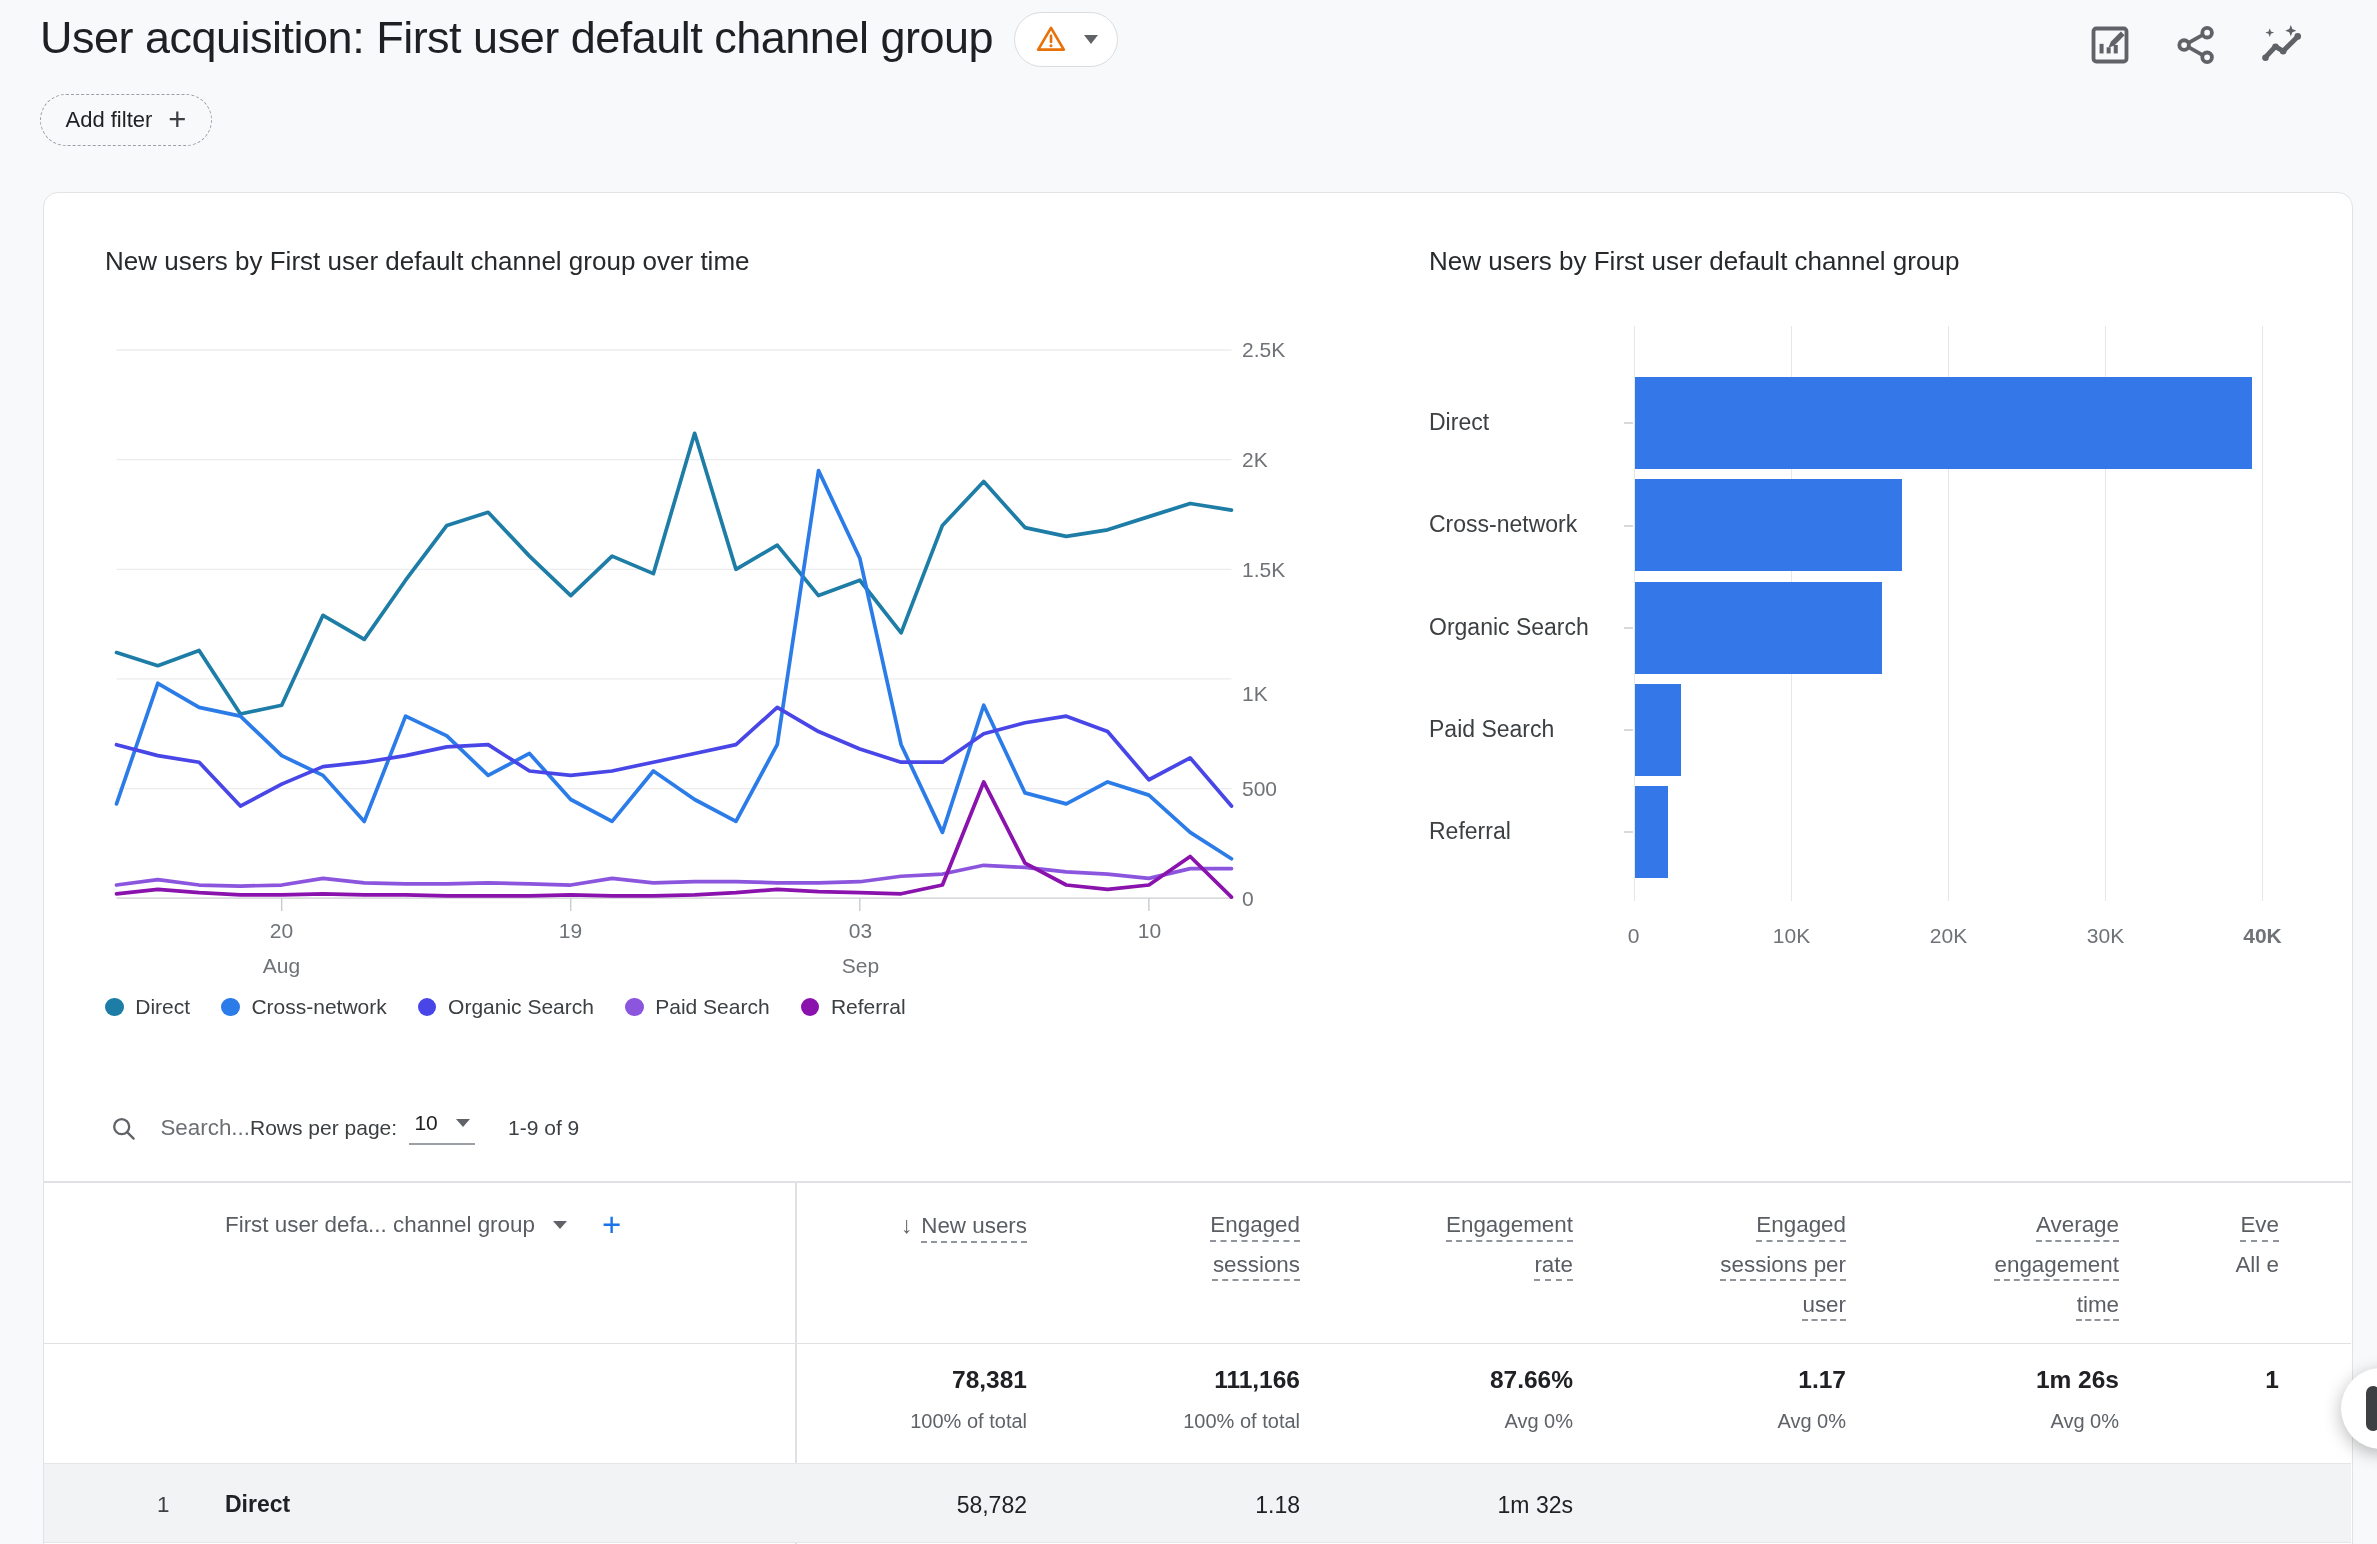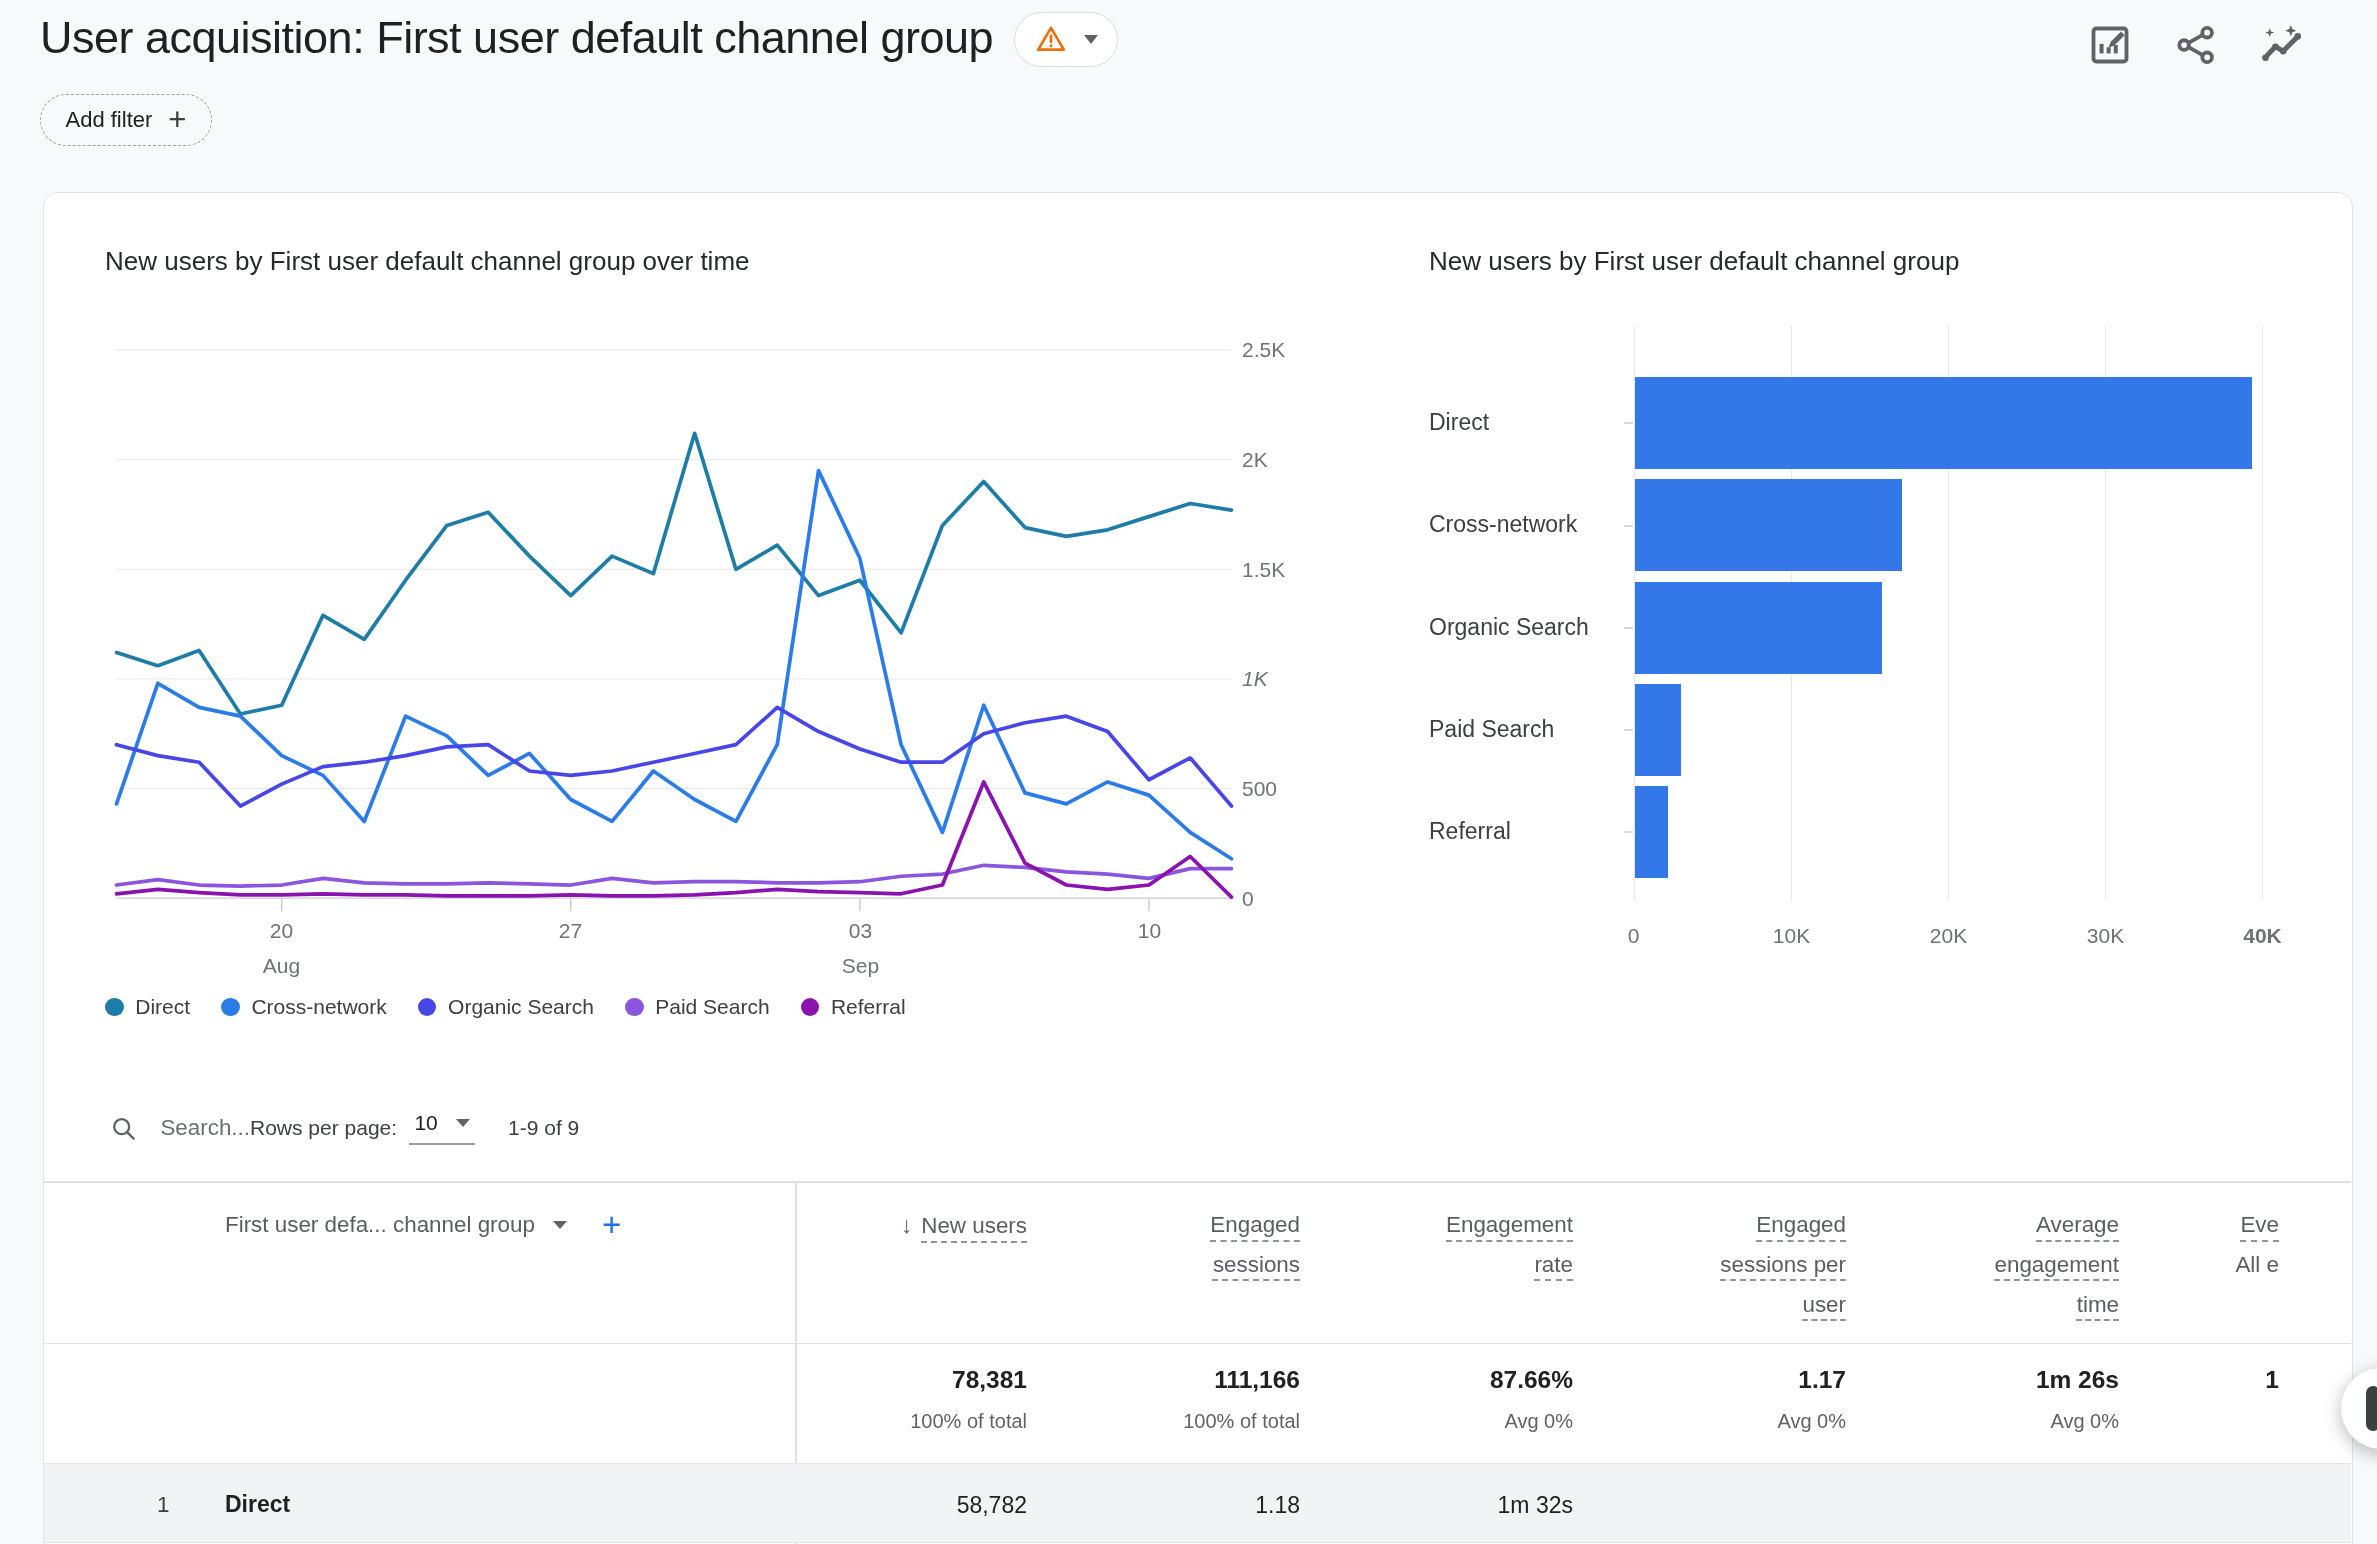--- a/index.html
+++ b/index.html
@@ -155,26 +155,26 @@
           <line x1="0" y1="1030" x2="2095" y2="1030" stroke="#d9dbde" stroke-width="3"></line>
           <line x1="310.3703703703704" y1="1030" x2="310.3703703703704" y2="1054" stroke="#c3c7cb" stroke-width="2.4"></line>
           <line x1="853.5185185185186" y1="1030" x2="853.5185185185186" y2="1054" stroke="#c3c7cb" stroke-width="2.4"></line>
           <line x1="1396.6666666666667" y1="1030" x2="1396.6666666666667" y2="1054" stroke="#c3c7cb" stroke-width="2.4"></line>
           <line x1="1939.8148148148148" y1="1030" x2="1939.8148148148148" y2="1054" stroke="#c3c7cb" stroke-width="2.4"></line>
           <polyline points="0,568.56 77.5925925925926,593.28 155.1851851851852,564.44 232.77777777777777,683.92 310.3703703703704,667.44 387.962962962963,498.52 465.55555555555554,543.84 543.1481481481482,432.6 620.7407407407408,329.5999999999999 698.3333333333334,304.88 775.925925925926,387.28 853.5185185185186,461.43999999999994 931.1111111111111,387.28 1008.7037037037037,420.24 1086.2962962962963,156.56000000000006 1163.888888888889,412 1241.4814814814815,366.67999999999995 1319.0740740740741,461.43999999999994 1396.6666666666667,432.6 1474.2592592592594,531.48 1551.851851851852,329.5999999999999 1629.4444444444446,247.20000000000005 1707.0370370370372,333.7199999999999 1784.6296296296298,350.19999999999993 1862.2222222222222,337.8399999999999 1939.8148148148148,313.12 2017.4074074074074,288.4 2095,300.76" fill="none" stroke="#1d7da6" stroke-width="7" stroke-linejoin="round" stroke-linecap="round"></polyline>
           <polyline points="0,852.84 77.5925925925926,626.24 155.1851851851852,671.56 232.77777777777777,688.04 310.3703703703704,762.2 387.962962962963,799.28 465.55555555555554,885.8 543.1481481481482,688.04 620.7407407407408,725.12 698.3333333333334,799.28 775.925925925926,758.0799999999999 853.5185185185186,844.6 931.1111111111111,885.8 1008.7037037037037,791.04 1086.2962962962963,844.6 1163.888888888889,885.8 1241.4814814814815,741.5999999999999 1319.0740740740741,226.60000000000002 1396.6666666666667,391.4 1474.2592592592594,741.5999999999999 1551.851851851852,906.4 1629.4444444444446,667.44 1707.0370370370372,832.24 1784.6296296296298,852.84 1862.2222222222222,811.64 1939.8148148148148,836.36 2017.4074074074074,906.4 2095,955.84" fill="none" stroke="#2b7ce8" stroke-width="7" stroke-linejoin="round" stroke-linecap="round"></polyline>
           <polyline points="0,741.5999999999999 77.5925925925926,762.2 155.1851851851852,774.56 232.77777777777777,856.96 310.3703703703704,815.76 387.962962962963,782.8 465.55555555555554,774.56 543.1481481481482,762.2 620.7407407407408,745.72 698.3333333333334,741.5999999999999 775.925925925926,791.04 853.5185185185186,799.28 931.1111111111111,791.04 1008.7037037037037,774.56 1086.2962962962963,758.0799999999999 1163.888888888889,741.5999999999999 1241.4814814814815,671.56 1319.0740740740741,716.88 1396.6666666666667,749.8399999999999 1474.2592592592594,774.56 1551.851851851852,774.56 1629.4444444444446,721 1707.0370370370372,700.4 1784.6296296296298,688.04 1862.2222222222222,716.88 1939.8148148148148,807.52 2017.4074074074074,766.3199999999999 2095,856.96" fill="none" stroke="#4946e8" stroke-width="7" stroke-linejoin="round" stroke-linecap="round"></polyline>
           <polyline points="0,1005.28 77.5925925925926,994.98 155.1851851851852,1005.28 232.77777777777777,1007.34 310.3703703703704,1005.28 387.962962962963,992.92 465.55555555555554,1001.16 543.1481481481482,1003.22 620.7407407407408,1003.22 698.3333333333334,1001.16 775.925925925926,1003.22 853.5185185185186,1005.28 931.1111111111111,992.92 1008.7037037037037,1001.16 1086.2962962962963,999.1 1163.888888888889,999.1 1241.4814814814815,1001.16 1319.0740740740741,1001.16 1396.6666666666667,999.1 1474.2592592592594,988.8 1551.851851851852,984.68 1629.4444444444446,968.2 1707.0370370370372,972.32 1784.6296296296298,980.56 1862.2222222222222,984.68 1939.8148148148148,992.92 2017.4074074074074,974.38 2095,974.38" fill="none" stroke="#8c55dd" stroke-width="7" stroke-linejoin="round" stroke-linecap="round"></polyline>
           <polyline points="0,1021.76 77.5925925925926,1013.52 155.1851851851852,1019.7 232.77777777777777,1023.82 310.3703703703704,1023.82 387.962962962963,1021.76 465.55555555555554,1023.82 543.1481481481482,1023.82 620.7407407407408,1025.88 698.3333333333334,1025.88 775.925925925926,1025.88 853.5185185185186,1023.82 931.1111111111111,1025.88 1008.7037037037037,1025.88 1086.2962962962963,1023.82 1163.888888888889,1019.7 1241.4814814814815,1013.52 1319.0740740740741,1017.64 1396.6666666666667,1019.7 1474.2592592592594,1021.76 1551.851851851852,1005.28 1629.4444444444446,811.64 1707.0370370370372,964.08 1784.6296296296298,1005.28 1862.2222222222222,1013.52 1939.8148148148148,1005.28 2017.4074074074074,951.72 2095,1027.94" fill="none" stroke="#8a12ad" stroke-width="7" stroke-linejoin="round" stroke-linecap="round"></polyline>
-        </svg><div class="xlab" style="left: 112px; top: 569px;">20</div><div class="xlab" style="left: 112px; top: 604px;">Aug</div><div class="xlab" style="left: 401px; top: 569px;">27</div><div class="xlab" style="left: 691px; top: 569px;">03</div><div class="xlab" style="left: 691px; top: 604px;">Sep</div><div class="xlab" style="left: 980px; top: 569px;">10</div></div>
+        </svg><div class="xlab" style="left: 112px; top: 569px;">20</div><div class="xlab" style="left: 112px; top: 604px;">Aug</div><div class="xlab" style="left: 401px; top: 569px;">19</div><div class="xlab" style="left: 691px; top: 569px;">03</div><div class="xlab" style="left: 691px; top: 604px;">Sep</div><div class="xlab" style="left: 980px; top: 569px;">10</div></div>
     <div id="line-ylabels">
         <div class="ylab" style="top: -11.7px;">2.5K</div>
         <div class="ylab" style="top: 98px;">2K</div>
         <div class="ylab" style="top: 208px;">1.5K</div>
-        <div class="ylab" style="top: 317px; font-style: italic;">1K</div>
+        <div class="ylab" style="top: 332px;">1K</div>
         <div class="ylab" style="top: 427px;">500</div>
         <div class="ylab" style="top: 537px;">0</div>
       </div>
     <div id="legend">
         <div class="leg-item">
           <div class="leg-dot" style="background: rgb(29, 125, 166);"></div>
           <div class="leg-lbl">Direct</div>
         </div>
         <div class="leg-item">
           <div class="leg-dot" style="background: rgb(43, 124, 232);"></div>

